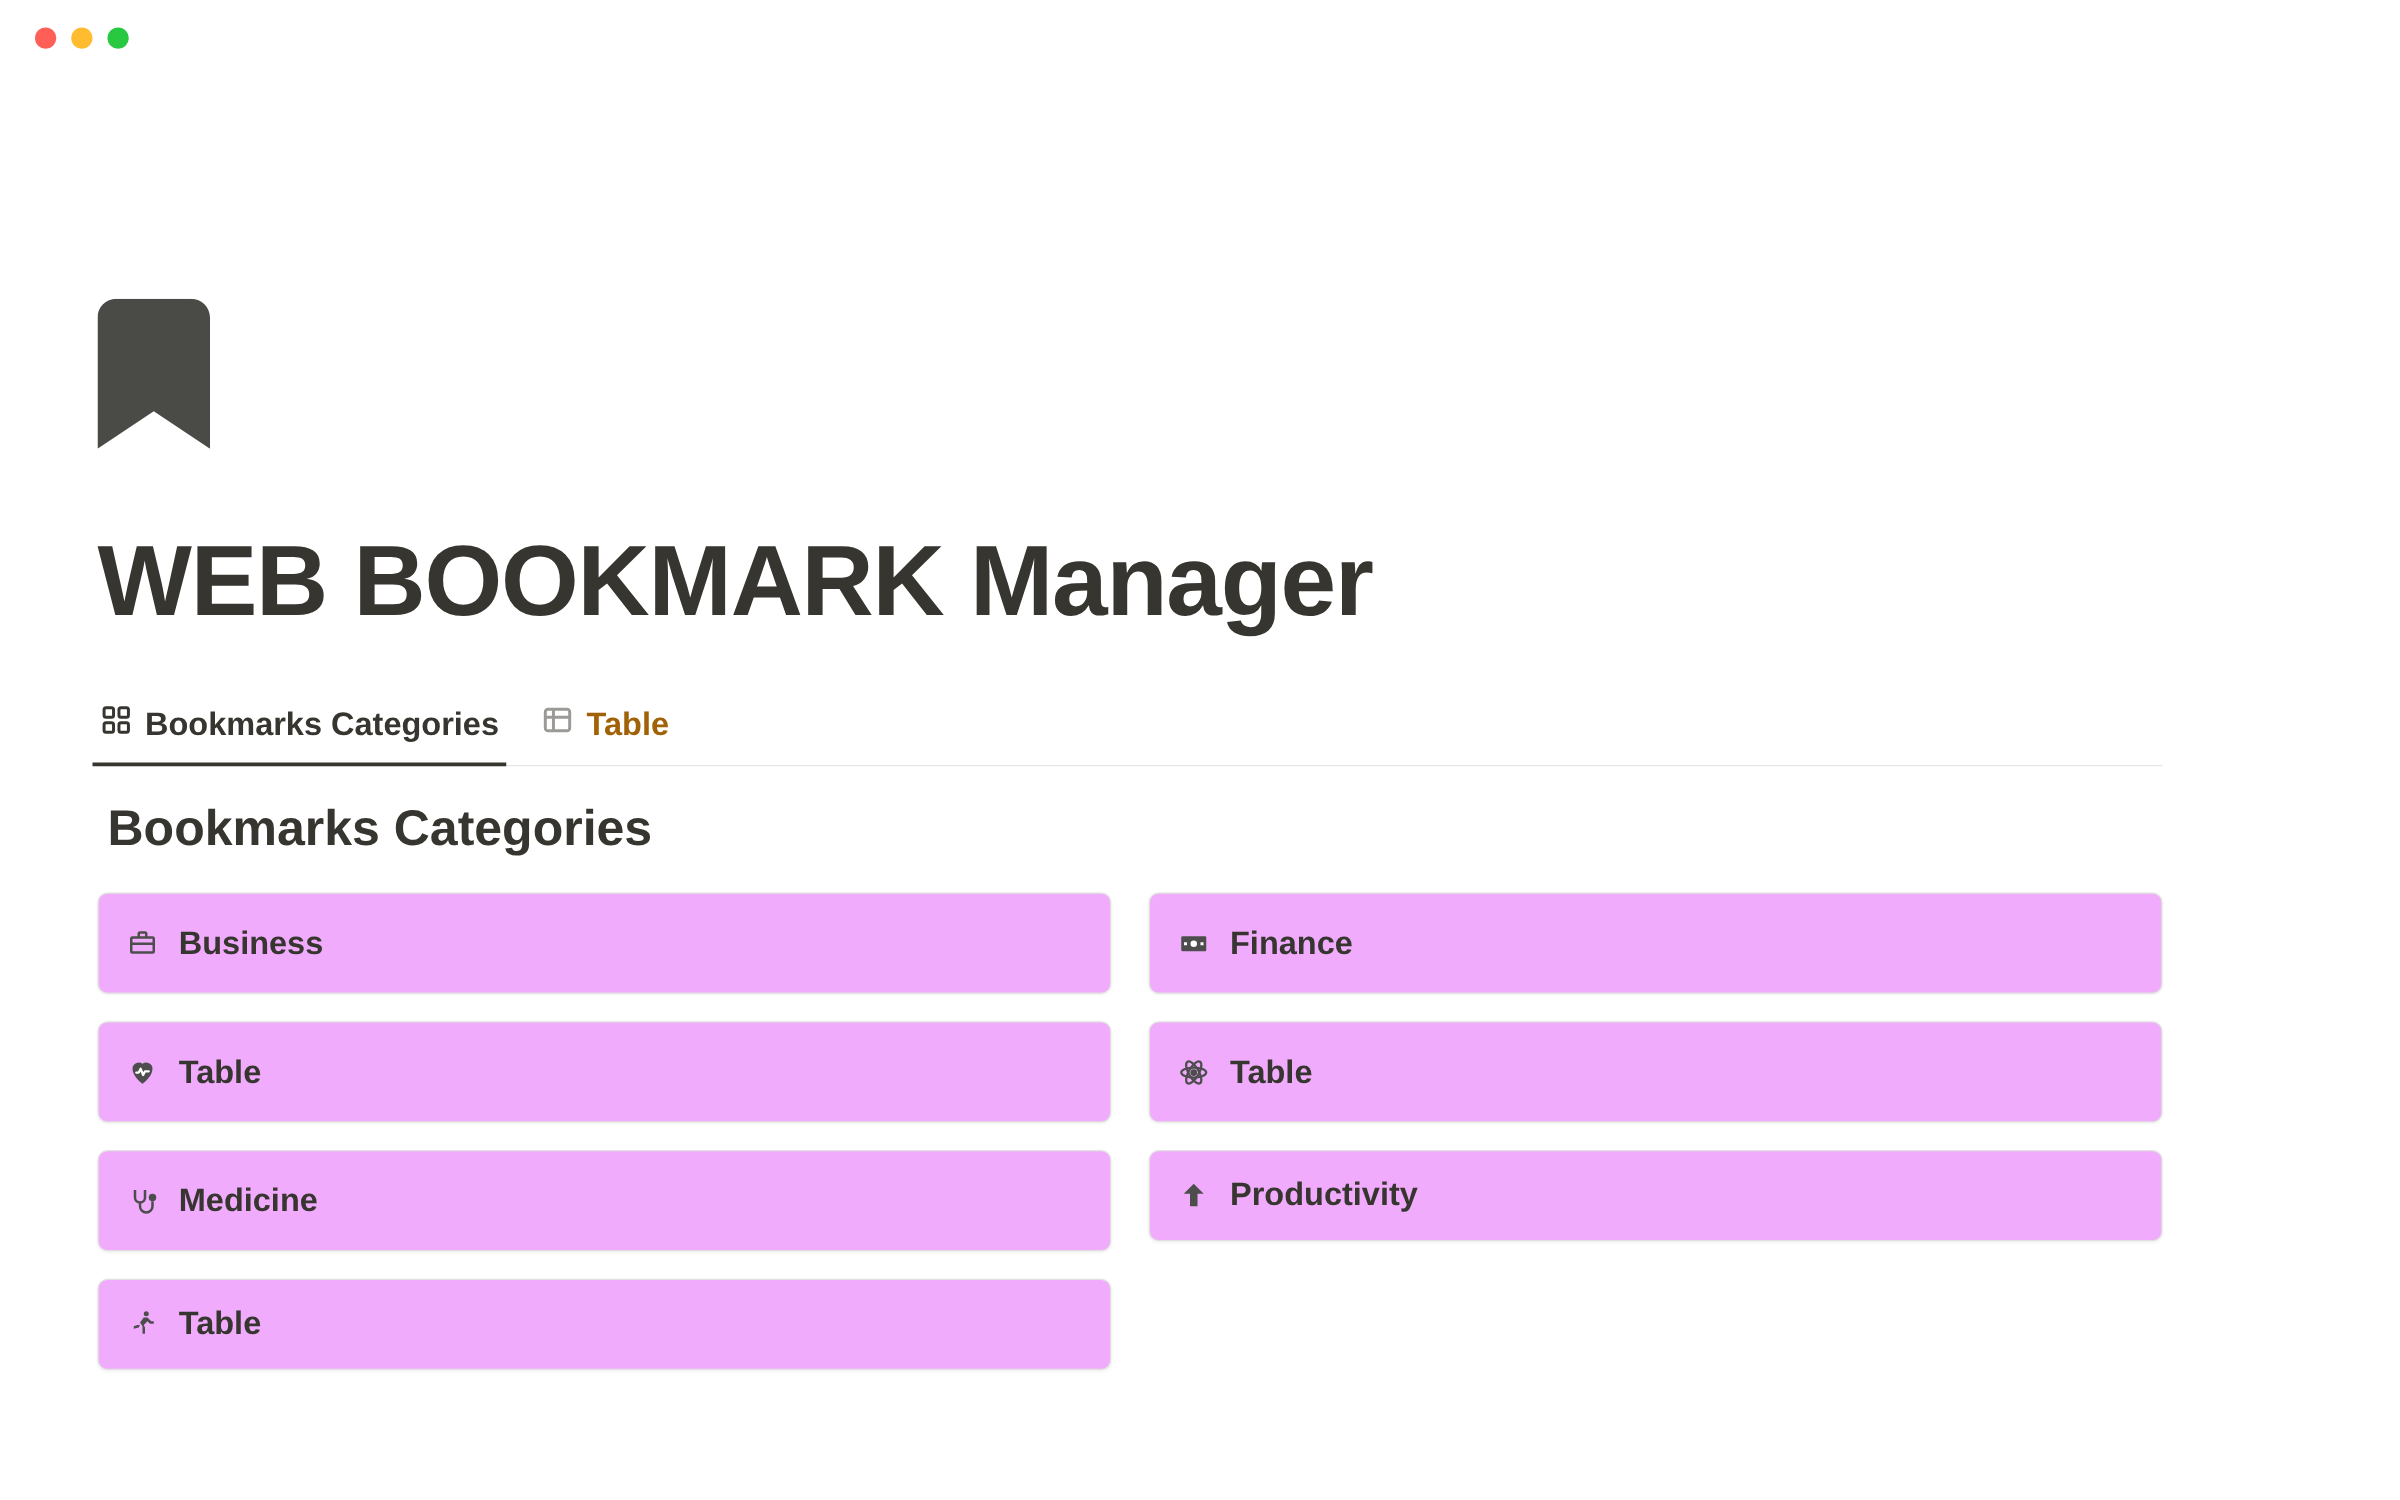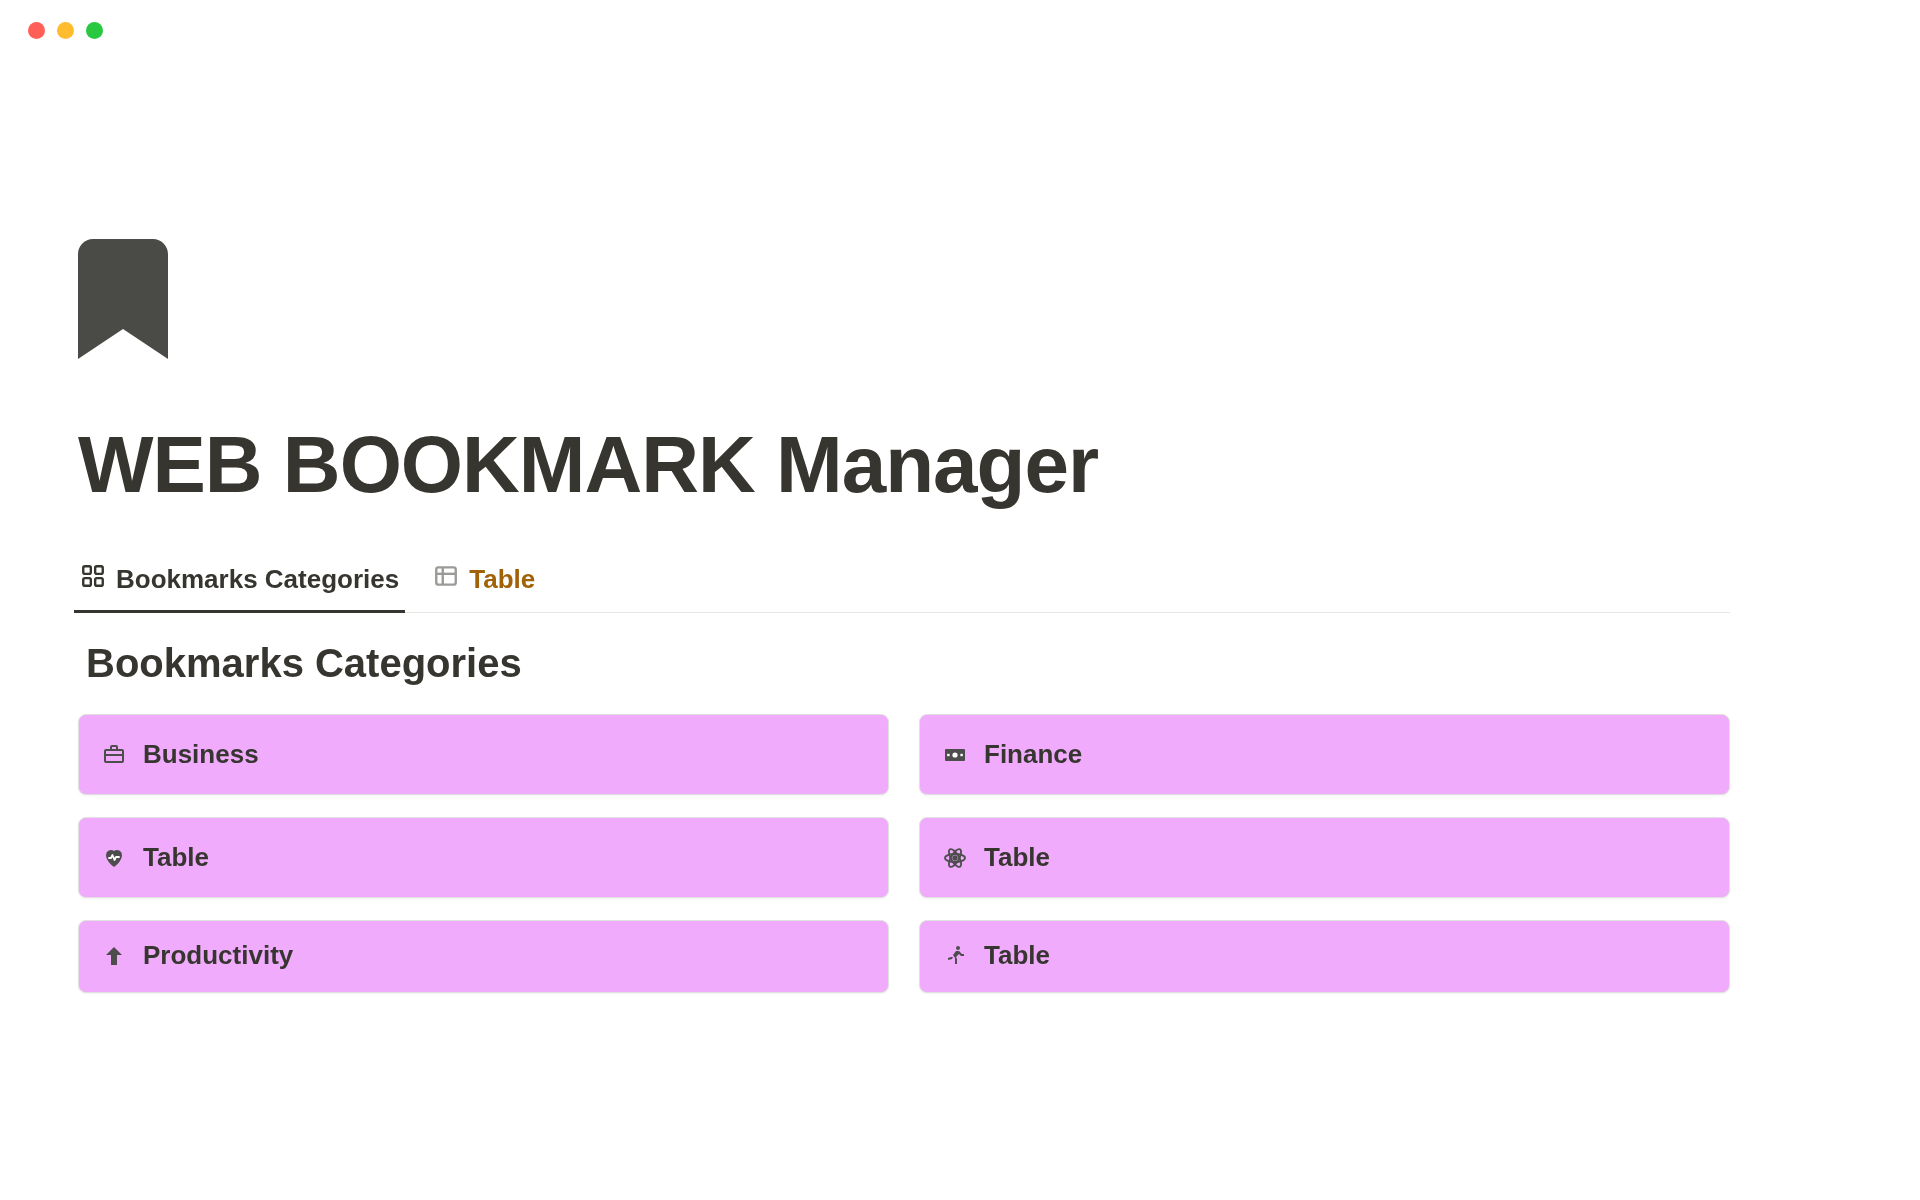--- a/index.html
+++ b/index.html
@@ -182,20 +182,30 @@
         <svg viewBox="0 0 24 24" fill="none" stroke="#4d4d4d" stroke-width="1.8">
             <ellipse cx="12" cy="12" rx="10" ry="4" transform="rotate(0 12 12)"></ellipse>
             <ellipse cx="12" cy="12" rx="10" ry="4" transform="rotate(60 12 12)"></ellipse>
             <ellipse cx="12" cy="12" rx="10" ry="4" transform="rotate(120 12 12)"></ellipse>
             <circle cx="12" cy="12" r="1.8" fill="#4d4d4d"></circle>
           </svg>
       </span>
       <span>Table</span>
     </div>
 
+    <div class="card">
+      <span class="icon">
+        <svg viewBox="0 0 24 24" fill="none" stroke="#4d4d4d" stroke-width="2">
+            <path d="M6 3v6a4 4 0 0 0 8 0V3"></path>
+            <path d="M10 13v3a5 5 0 0 0 10 0v-4"></path>
+            <circle cx="20" cy="9" r="2" fill="#4d4d4d"></circle>
+          </svg>
+      </span>
+      <span>Medicine</span>
+    </div>
 
     <div class="card cutoff">
       <span class="icon">
         <svg viewBox="0 0 24 24" fill="#4d4d4d">
             <path d="M12 3l8 8h-5v10h-6V11H4l8-8z"></path>
           </svg>
       </span>
       <span>Productivity</span>
     </div>
 

